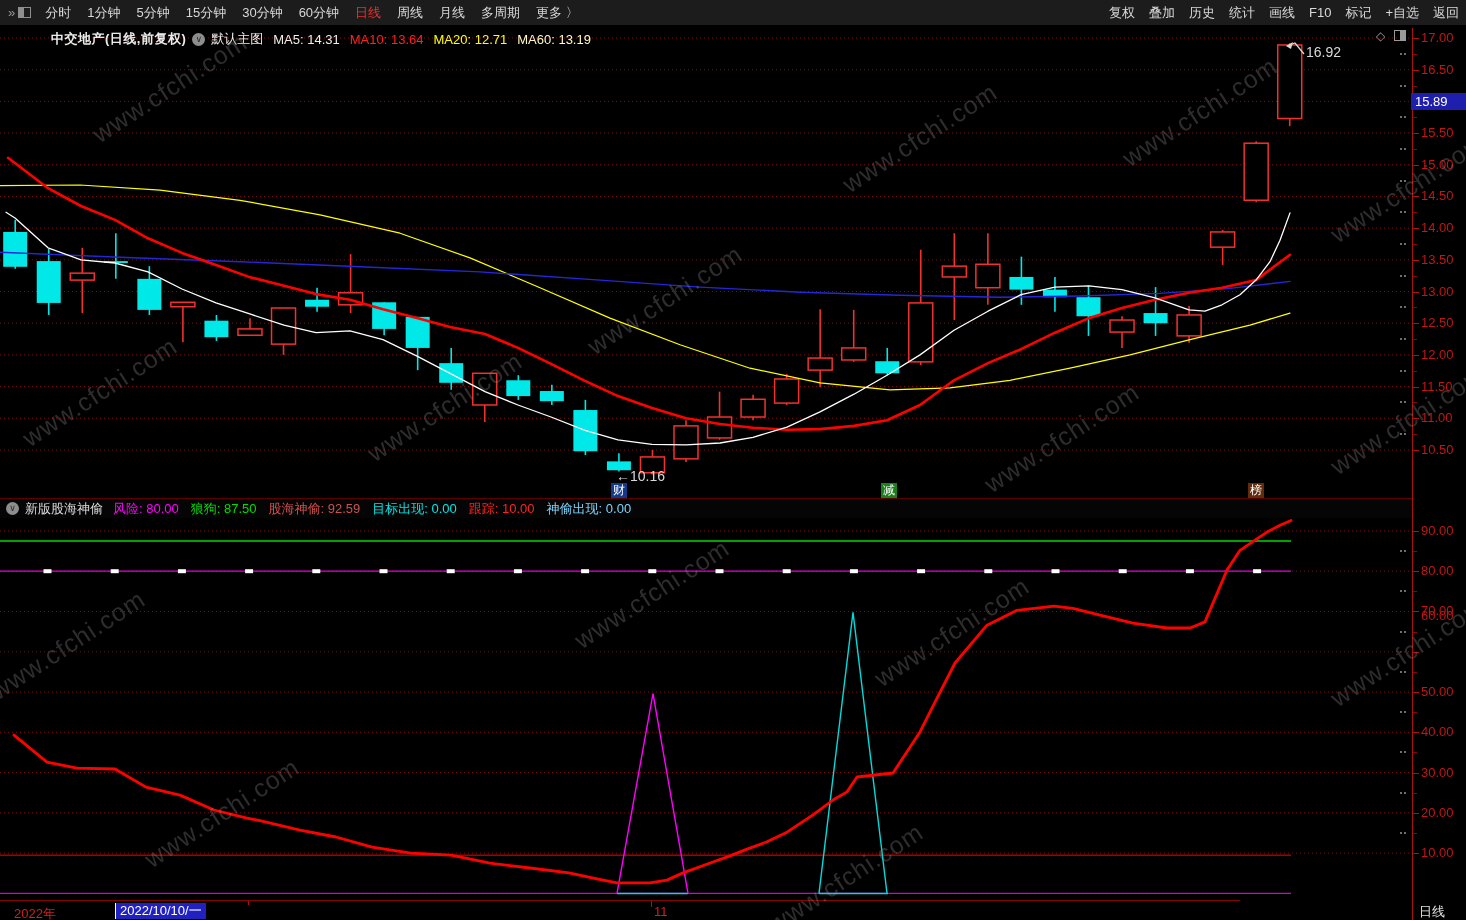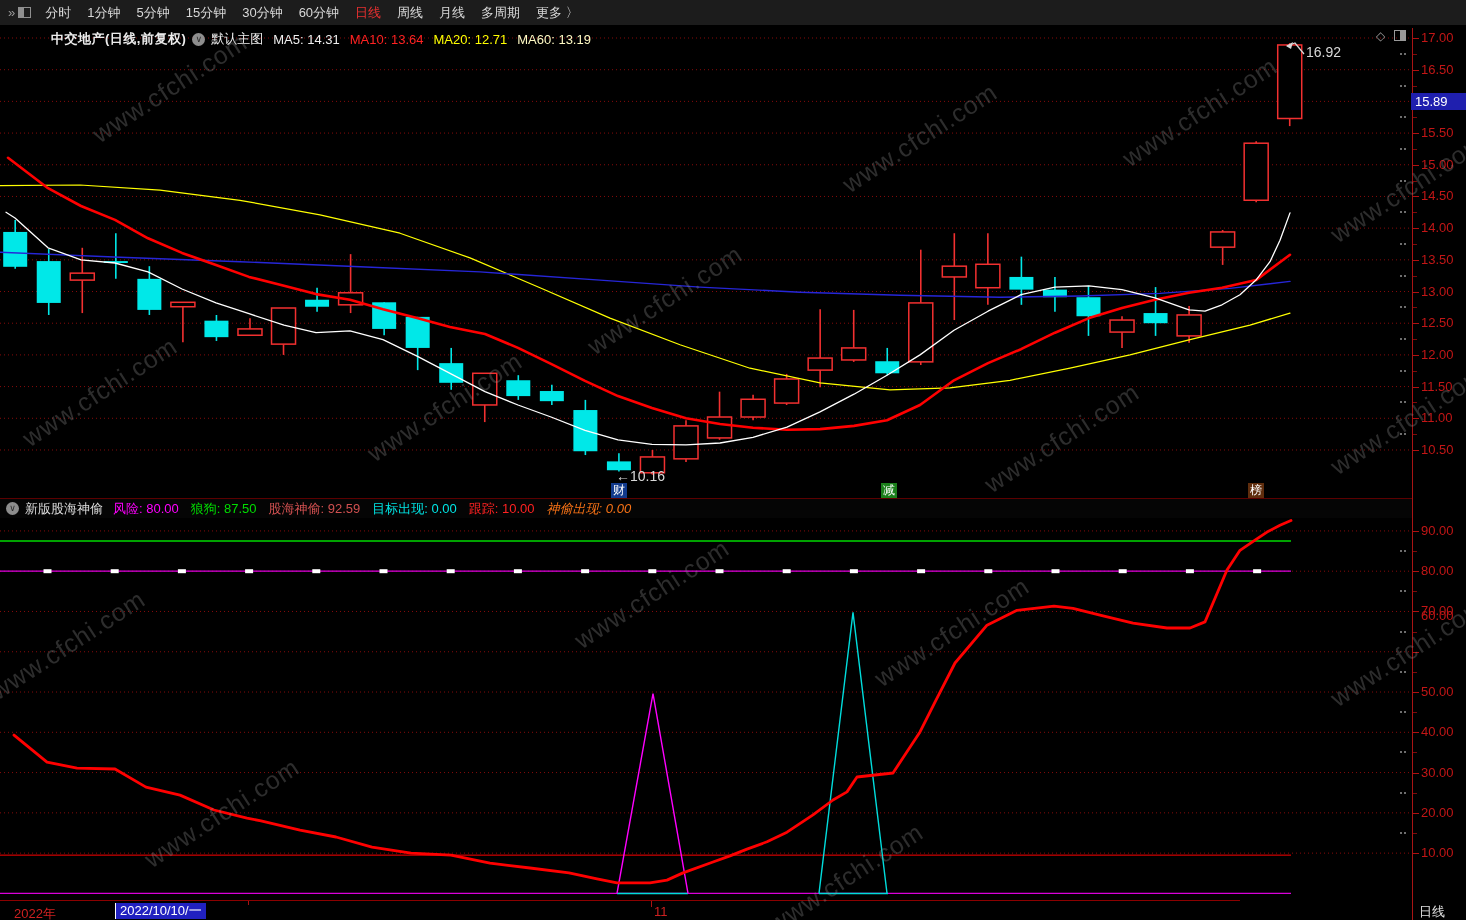--- a/index.html
+++ b/index.html
@@ -69,20 +69,31 @@
           <span class="menu-item">15分钟</span>
           <span class="menu-item">30分钟</span>
           <span class="menu-item">60分钟</span>
           <span class="menu-item active">日线</span>
           <span class="menu-item">周线</span>
           <span class="menu-item">月线</span>
           <span class="menu-item">多周期</span>
           <span class="menu-item">更多 〉</span>
         </span>
     </div>
+    <div class="topbar-right" id="tool-items">
+        <span class="tool-item">复权</span>
+        <span class="tool-item">叠加</span>
+        <span class="tool-item">历史</span>
+        <span class="tool-item">统计</span>
+        <span class="tool-item">画线</span>
+        <span class="tool-item">F10</span>
+        <span class="tool-item">标记</span>
+        <span class="tool-item">+自选</span>
+        <span class="tool-item">返回</span>
+      </div>
   </div>
 
   <svg id="main-svg" width="1412" height="470" viewBox="0 28 1412 470" style="top:28px;">
       <g>
         <line x1="0" y1="38" x2="1412" y2="38" stroke="#860b0b" stroke-width="1" stroke-dasharray="1 3"></line>
         <line x1="0" y1="69.69" x2="1412" y2="69.69" stroke="#860b0b" stroke-width="1" stroke-dasharray="1 3"></line>
         <line x1="0" y1="101.38" x2="1412" y2="101.38" stroke="#860b0b" stroke-width="1" stroke-dasharray="1 3"></line>
         <line x1="0" y1="133.07" x2="1412" y2="133.07" stroke="#860b0b" stroke-width="1" stroke-dasharray="1 3"></line>
         <line x1="0" y1="164.76" x2="1412" y2="164.76" stroke="#860b0b" stroke-width="1" stroke-dasharray="1 3"></line>
         <line x1="0" y1="196.45000000000002" x2="1412" y2="196.45000000000002" stroke="#860b0b" stroke-width="1" stroke-dasharray="1 3"></line>
@@ -338,21 +349,21 @@
 
   <div class="sub-header">
     <span class="drop-circle">∨</span>
     <span class="sub-name">新版股海神偷</span>
     <span id="sub-stats" style="display:flex;">
         <span class="stat-item" style="color: rgb(255, 0, 255);">风险: 80.00</span>
         <span class="stat-item" style="color: rgb(0, 221, 0);">狼狗: 87.50</span>
         <span class="stat-item" style="color: rgb(208, 80, 80); text-align: right;">股海神偷: 92.59</span>
         <span class="stat-item" style="color: rgb(0, 229, 229);">目标出现: 0.00</span>
         <span class="stat-item" style="color: rgb(255, 34, 34);">跟踪: 10.00</span>
-        <span class="stat-item" style="color: #f97316; font-style: italic;">神偷出现: 0.00</span>
+        <span class="stat-item" style="color: #7dd3fc;">神偷出现: 0.00</span>
       </span>
   </div>
   <div id="sub-axis">
       <div class="axis-label" style="top: 522.925px;">90.00</div>
       <div class="axis-dash" style="top: 530.925px;"></div>
       <div class="axis-middash" style="top: 551.025px;"></div>
       <div class="axis-dot" style="left: 1400px; top: 550.025px;"></div>
       <div class="axis-dot" style="left: 1404px; top: 550.025px;"></div>
       <div class="axis-label" style="top: 563.2px;">80.00</div>
       <div class="axis-dash" style="top: 571.2px;"></div>

